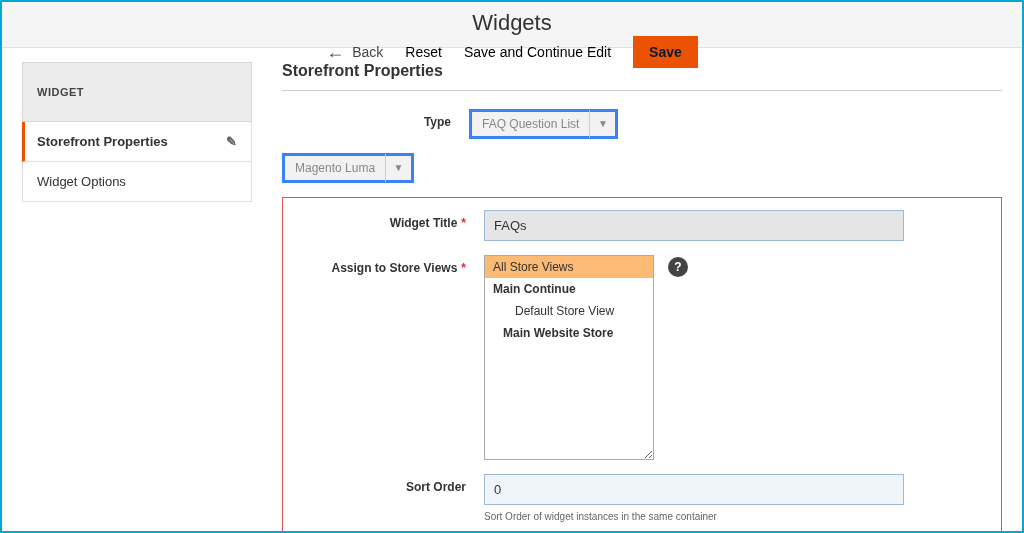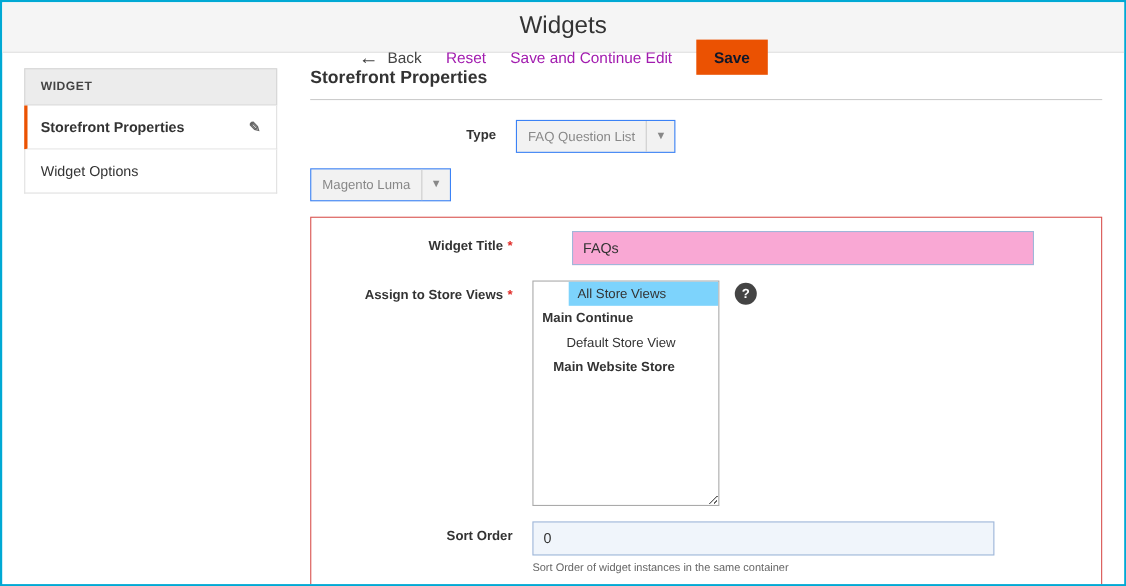--- a/index.html
+++ b/index.html
@@ -40,21 +40,21 @@
   font-size: 14px;
   color: #444;
   cursor: pointer;
 }
 .back-btn .arrow {
   font-size: 18px;
   line-height: 1;
 }
 .link-btn {
   font-size: 14px;
-  color: #a21caf;
+  color: #000000;
   cursor: pointer;
 }
 .save-btn {
   background: #eb5202;
   color: #0f172a;
   padding: 8px 16px;
   font-size: 14px;
   font-weight: 600;
   cursor: pointer;
   border: none;
@@ -67,21 +67,21 @@
 .sidebar {
   width: 230px;
   flex-shrink: 0;
 }
 .side-header {
   background: #ececec;
   border: 1px solid #d6d6d6;
   font-size: 11px;
   font-weight: 700;
   letter-spacing: 0.5px;
-  padding: 10px 14px;
+  padding: 23px 14px;
   color: #444;
 }
 .side-item {
   border: 1px solid #e0e0e0;
   border-top: none;
   padding: 12px 14px;
   font-size: 13px;
   color: #333;
   cursor: pointer;
   display: flex;
@@ -129,21 +129,21 @@
 .form-label .req {
   color: #e02b27;
   margin-left: 4px;
 }
 .form-control {
   flex: 1;
 }
 .fake-select {
   display: inline-flex;
   align-items: center;
-  border: 1px solid #3b82f6;
+  border: 3px solid #3b82f6;
   background: #f2f2f2;
   height: 30px;
   min-width: 145px;
 }
 .fake-select .val {
   padding: 0 10px;
   font-size: 12px;
   color: #888;
   flex: 1;
 }
@@ -157,25 +157,24 @@
 }
 .highlighted-box {
   border: 1.5px solid #d9534f;
   padding: 12px 14px 16px 14px;
   margin-top: 6px;
 }
 .text-input {
   width: 100%;
   max-width: 420px;
   border: 1px solid #9fb7d9;
-  background: #f9a8d4;
+  background: #e5e5e5;
   padding: 7px 9px;
   font-size: 13px;
   color: #333;
-  margin-left: 36px;
 }
 .sort-input {
   width: 100%;
   max-width: 420px;
   border: 1px solid #9fb7d9;
   background: #f0f5fb;
   padding: 7px 9px;
   font-size: 13px;
   color: #333;
 }
@@ -192,22 +191,21 @@
   resize: both;
   font-size: 12px;
   background: #fff;
 }
 .sv-opt {
   padding: 4px 8px;
   cursor: pointer;
   white-space: nowrap;
 }
 .sv-opt.selected {
-  background: #7dd3fc;
-  margin-left: 32px;
+  background: #fdba74;
 }
 .sv-opt.bold { font-weight: 700; }
 .sv-opt.indent1 { padding-left: 18px; }
 .sv-opt.indent2 { padding-left: 30px; }
 .tooltip-icon {
   width: 20px;
   height: 20px;
   border-radius: 50%;
   background: #444;
   color: #fff;

